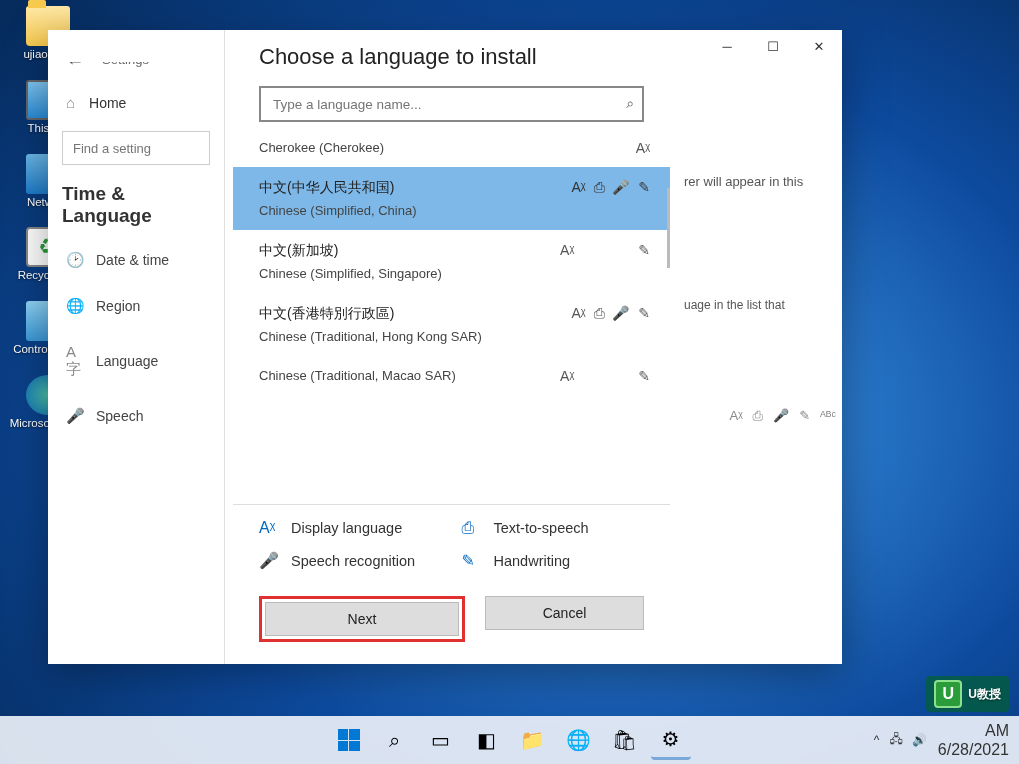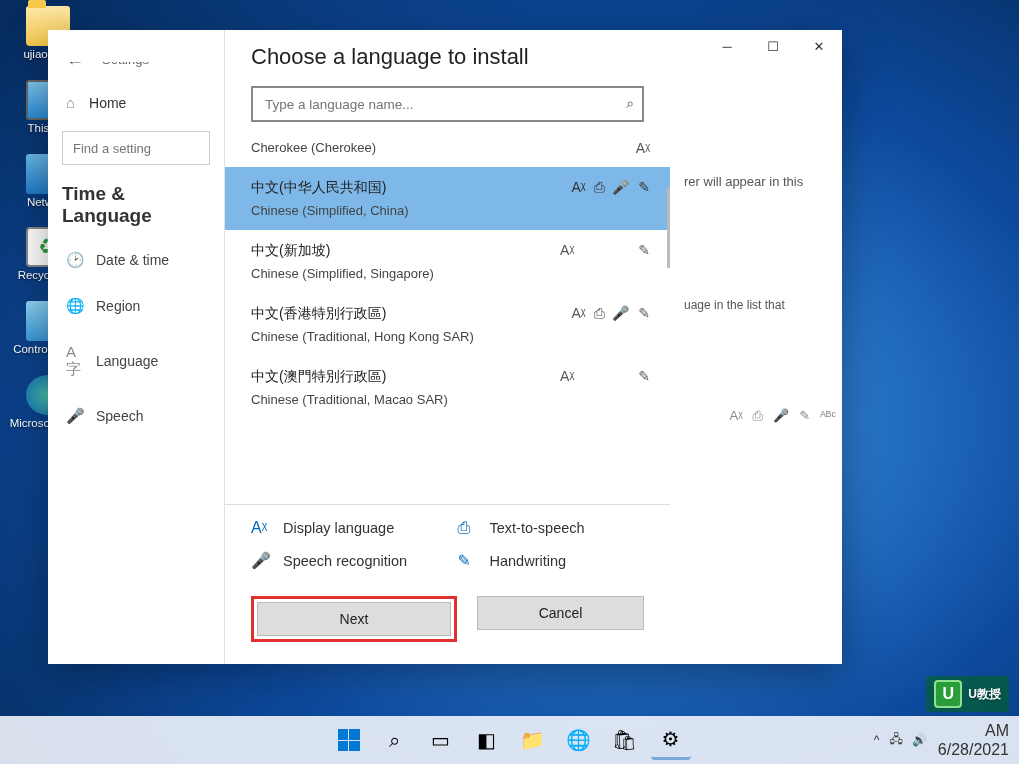--- a/index.html
+++ b/index.html
@@ -36,21 +36,21 @@
 .sb-search input { width:100%; height:34px; border:1px solid #ccc; padding:0 10px; font-size:13px; color:#999; outline:none; }
 .sb-cat { font-size:19px; font-weight:600; color:#333; padding: 0 14px 10px 14px; }
 .sb-item { display:flex; align-items:center; gap:14px; padding: 14px 14px 14px 18px; color:#444; font-size:14px; cursor:pointer; }
 .sb-item .ic { color:#888; font-size:15px; width:16px; }
 
 .content { flex:1; padding: 0 28px; position:relative; overflow:hidden; color:#444; font-size:13px; }
 .content .bg-text { position:absolute; right:28px; top:112px; width:130px; color:#555; font-size:13px; }
 .content .bg-text2 { position:absolute; right:28px; top:236px; width:130px; color:#555; font-size:12px; }
 .content .bg-icons { position:absolute; right:6px; top:346px; display:flex; gap:10px; color:#888; font-size:13px; }
 
-.dialog { position:absolute; left:176px; top:0; width:446px; height:634px; background:#fff; border-left:1px solid #e0e0e0; display:flex; flex-direction:column; }
+.dialog { position:absolute; left:176px; top:0; width:446px; height:634px; background:#fff; border-left:1px solid #e0e0e0; display:flex; flex-direction:column;padding-left:8px; }
 .dlg-pad { padding: 14px 26px 0 26px; }
 .dlg-title { font-size:22px; font-weight:400; color:#222; margin-bottom:16px; }
 .dlg-search { position:relative; margin-bottom:4px; }
 .dlg-search input { width:100%; height:36px; border:2px solid #888; padding:0 34px 0 12px; font-size:13.5px; color:#888; outline:none; }
 .dlg-search .sic { position:absolute; right:10px; top:9px; color:#666; font-size:14px; }
 
 .lang-list { flex:1; overflow:hidden; border-top:0; margin-top:2px; position:relative; }
 .lang-list::after { content:""; position:absolute; right:0; top:60px; width:3px; height:80px; background:#bbb; }
 .lang-item { padding: 12px 26px 12px 26px; cursor:pointer; position:relative; }
 .lang-item.selected { background:#7db8e8; }
@@ -201,21 +201,20 @@
           <div class="native">中文(香港特別行政區)</div>
           <div class="eng">Chinese (Traditional, Hong Kong SAR)</div>
           <div class="feats">
               <span>Aᵡ</span>
               <span>⎙</span>
               <span>🎤</span>
               <span>✎</span>
             </div>
         </div>
         <div class="lang-item">
-          <div class="native">中文(澳門特別行政區)</div>
           <div class="eng">Chinese (Traditional, Macao SAR)</div>
           <div class="feats">
               <span>Aᵡ</span>
               <span style="width:48px"></span>
               <span>✎</span>
             </div>
         </div>
       </div>
       <div class="feat-legend">
         <div class="row">

